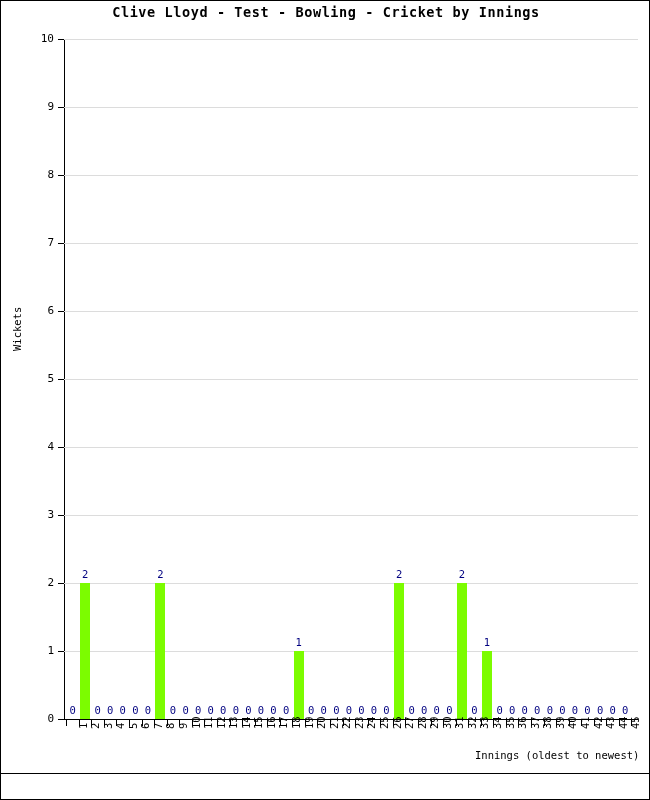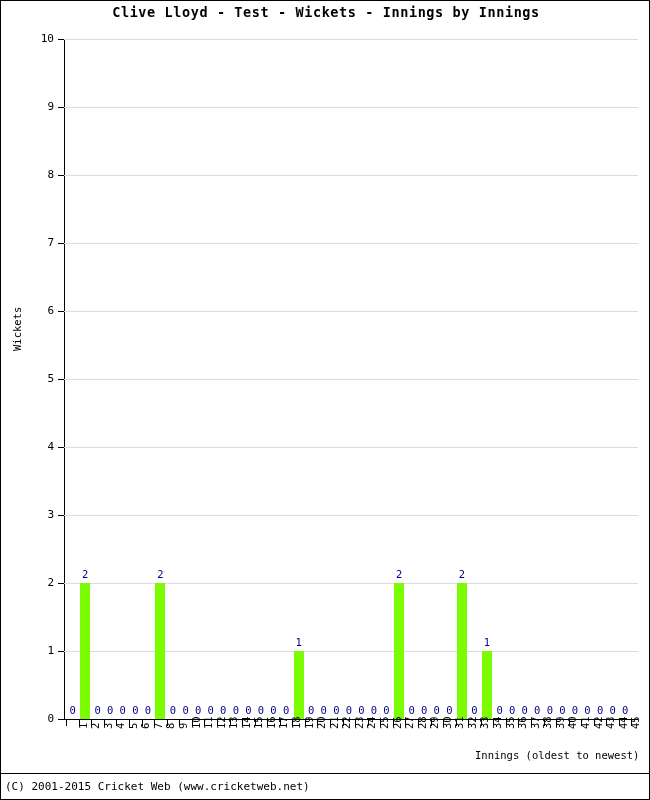--- a/index.html
+++ b/index.html
@@ -156,21 +156,21 @@
     font-size: 11px;
     color: #000000;
     white-space: nowrap;
   }
 </style>
 </head>
 <body>
 
 <div id="page">
 
-  <div class="chart-title">Clive Lloyd - Test - Wickets - Innings by Innings</div>
+  <div class="chart-title">Clive Lloyd - Test - Bowling - Cricket by Innings</div>
 
   <div class="ylabel-axis">Wickets</div>
 
   <div class="plot" id="plot">
     <div class="plot-axis-left"></div>
     <div class="plot-axis-bottom"></div>
     <div id="gridlines">
         <div class="gridline" style="top: 612px;"></div>
         <div class="gridline" style="top: 544px;"></div>
         <div class="gridline" style="top: 476px;"></div>
@@ -350,15 +350,14 @@
         <div class="xtick-label" style="left: 552.624px;">44</div>
         <div class="xtick-mark" style="left: 555px;"></div>
         <div class="xtick-label" style="left: 565.184px;">45</div>
         <div class="xtick-mark" style="left: 567px;"></div>
       </div>
   </div>
 
   <div class="xlabel-axis">Innings (oldest to newest)</div>
 
   <div class="footer-sep"></div>
-  <div class="footer-text">(C) 2001-2015 Cricket Web (www.cricketweb.net)</div>
 
 </div>
 
 </body></html>

